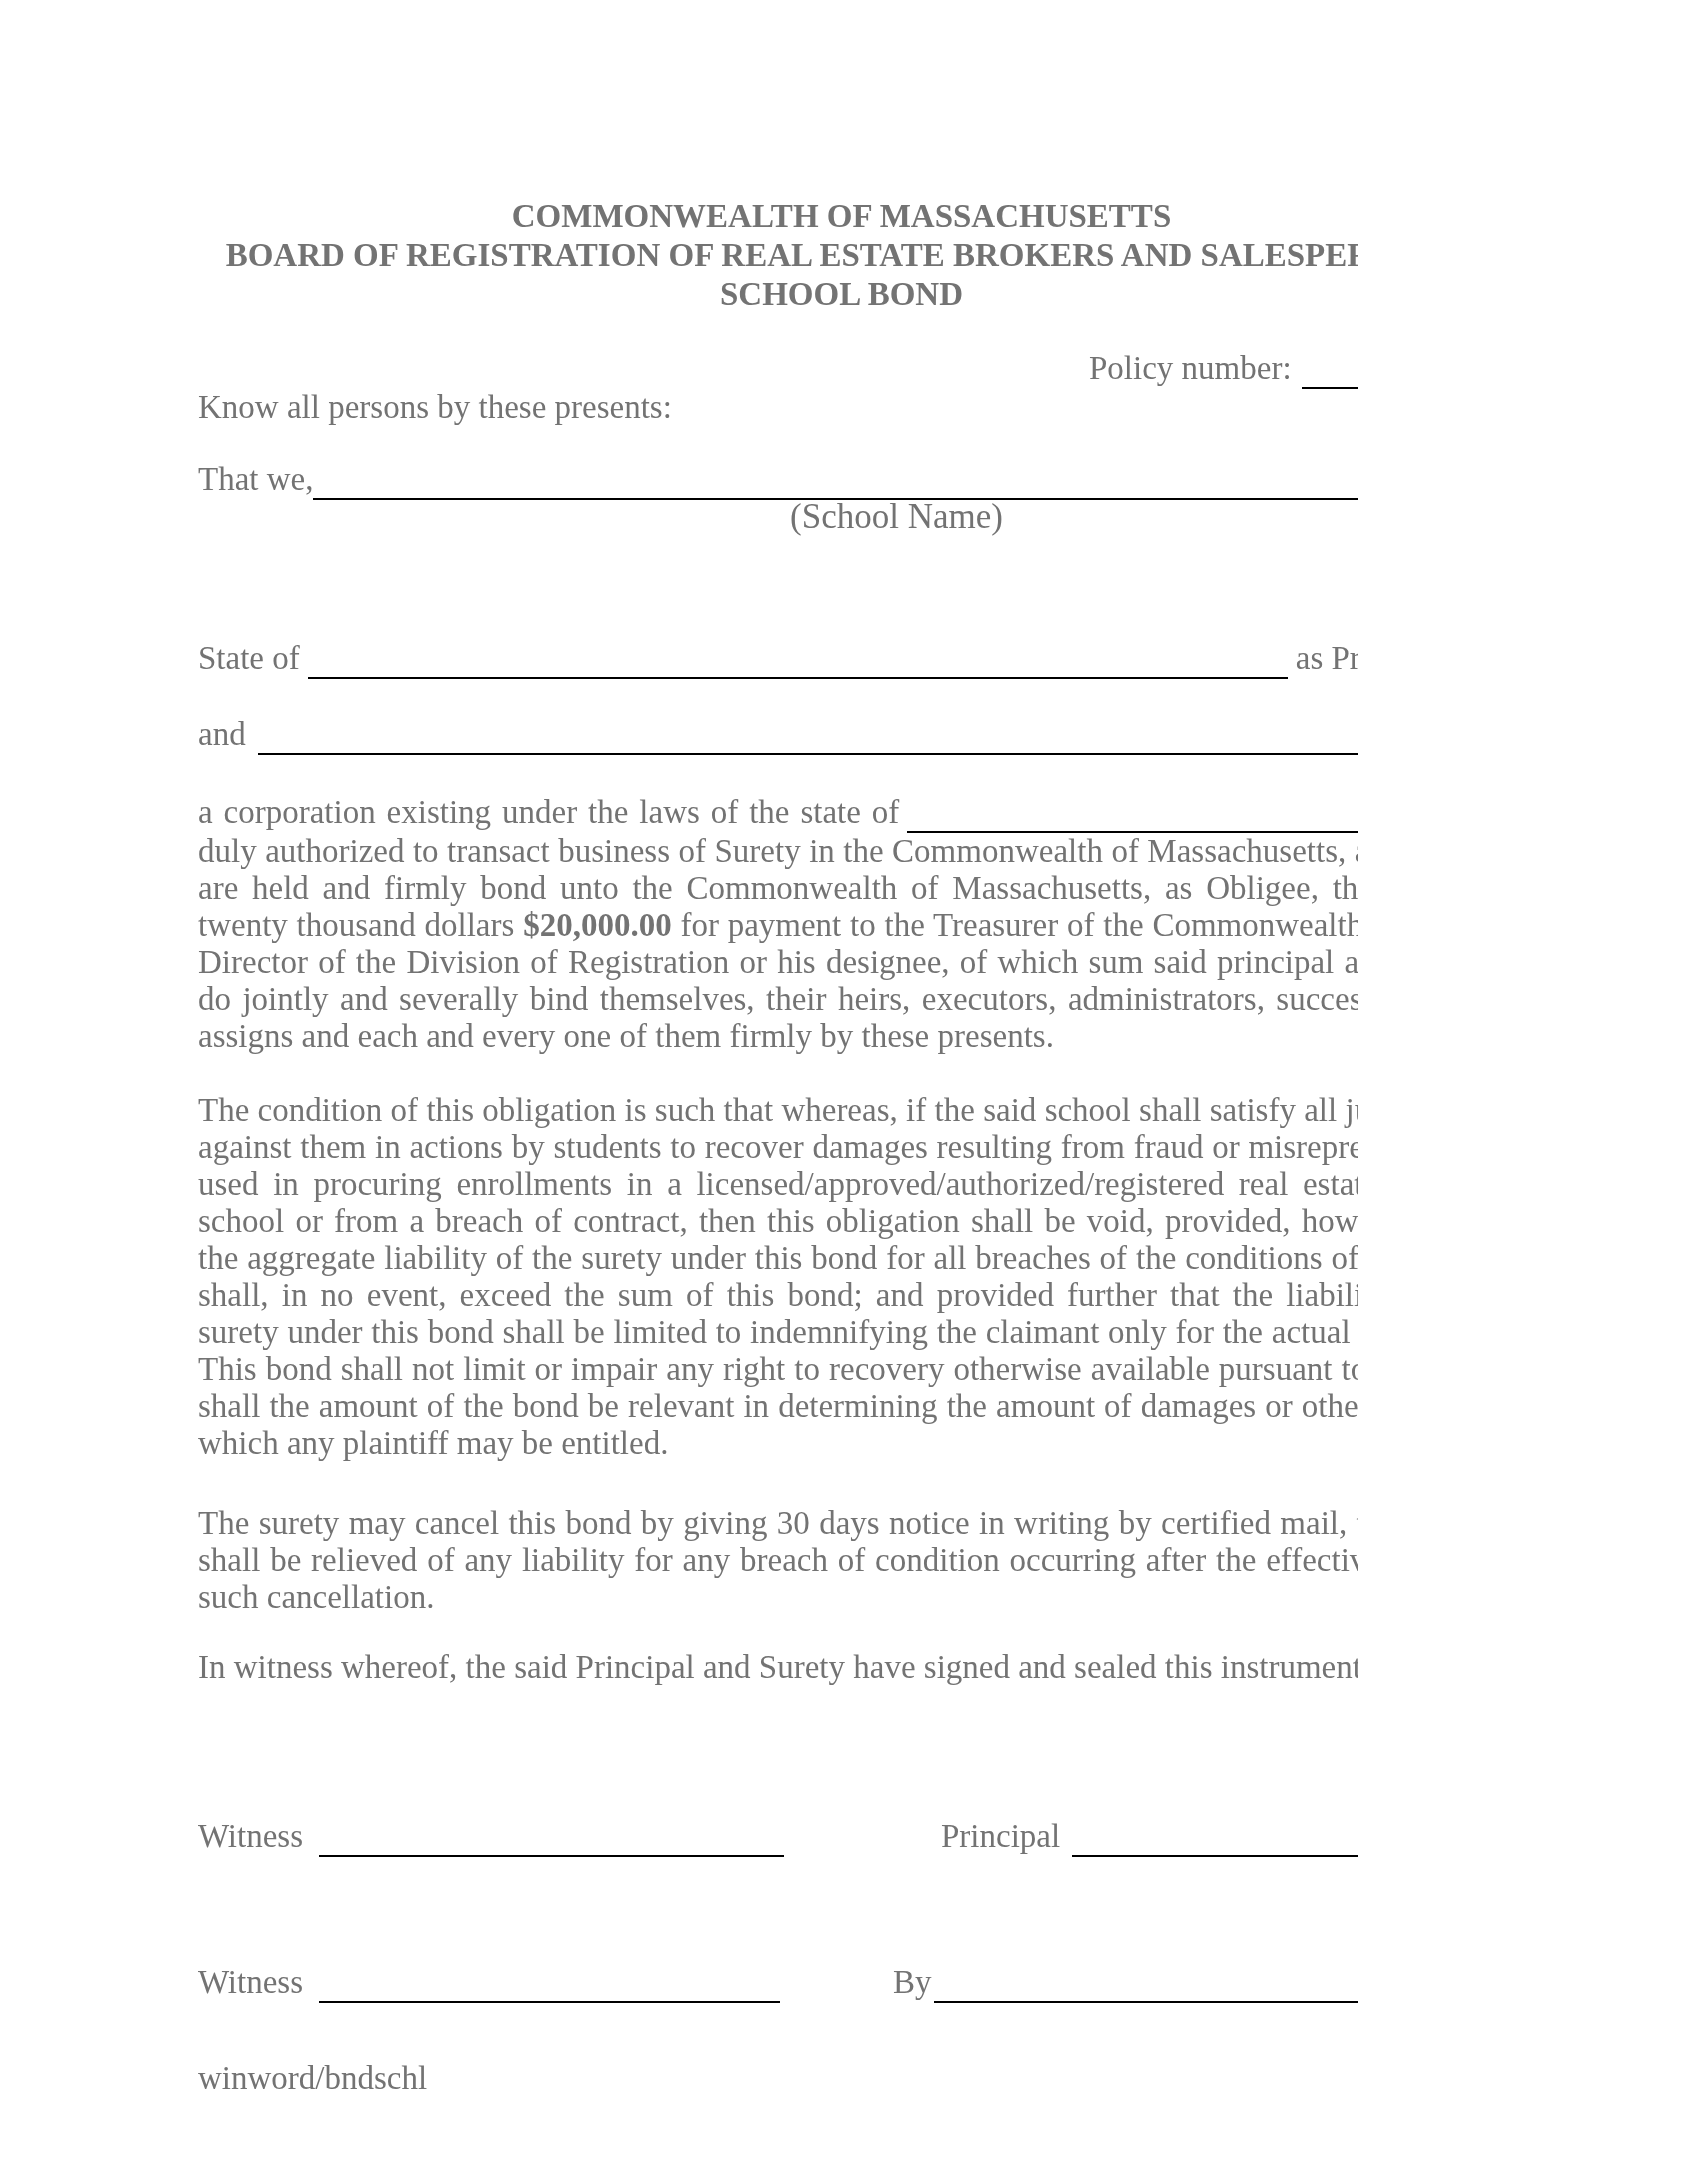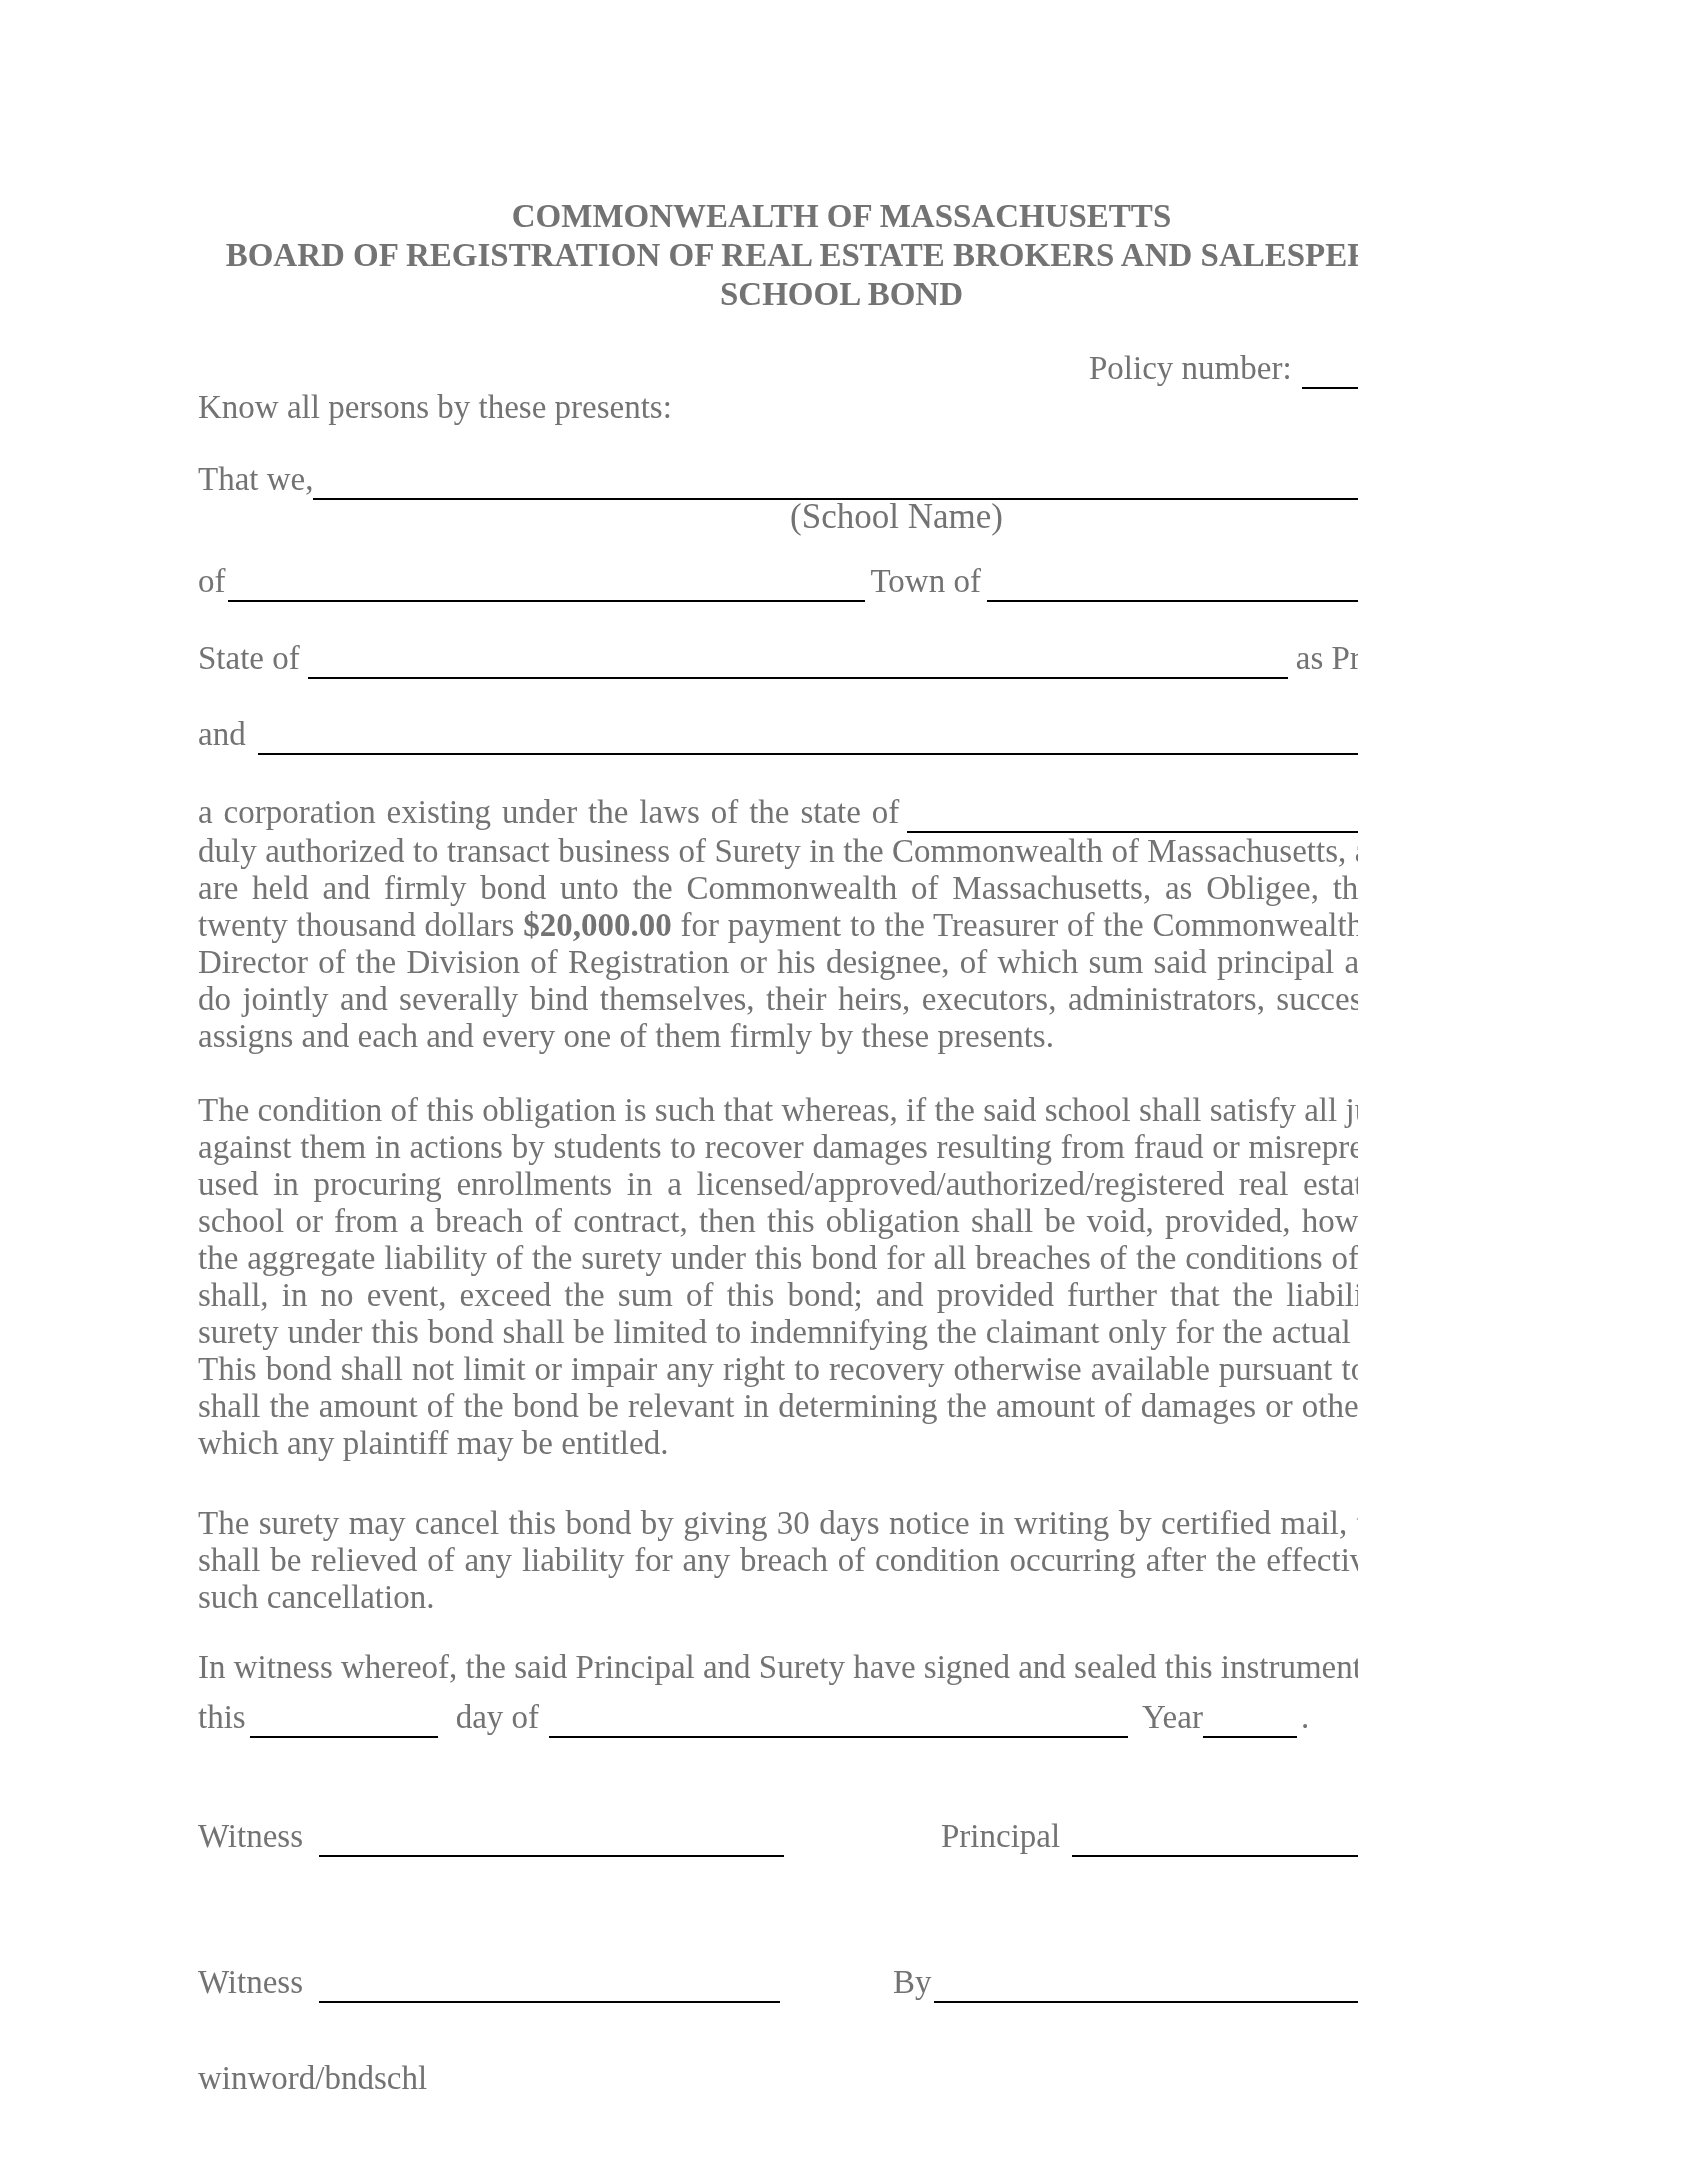--- a/index.html
+++ b/index.html
@@ -40,23 +40,20 @@
   </div>
 
   <div class="t" style="left:198px;top:459px;">
     <span>That we,</span><span class="blank" style="width:1170px;"></span>
   </div>
 
   <div class="cap" style="left:310px;top:500px;width:1173px;">
     <span>(School Name)</span>
   </div>
 
-  <div class="t" style="left:198px;top:561px;">
-    <span>of</span><span class="blank" style="width:637px;margin-left:2px;"></span><span style="margin-left:6px;">Town of</span><span class="blank" style="width:493px;margin-left:6px;"></span>
-  </div>
 
   <div class="t" style="left:198px;top:638px;">
     <span>State of</span><span class="blank" style="width:980px;margin-left:8px;"></span><span style="margin-left:8px;">as Principal,</span>
   </div>
 
   <div class="t" style="left:198px;top:714px;">
     <span>and</span><span class="blank" style="width:1220px;margin-left:12px;"></span>
   </div>
 
   <div class="para" style="top:794px;">
@@ -68,23 +65,20 @@
   </div>
 
   <div class="para" style="top:1505px;">
     <span>The surety may cancel this bond by giving 30 days notice in writing by certified mail, thereafter shall be relieved of any liability for any breach of condition occurring after the effective date of such cancellation.</span>
   </div>
 
   <div class="t" style="left:198px;top:1647px;">
     <span>In witness whereof, the said Principal and Surety have signed and sealed this instrument</span>
   </div>
 
-  <div class="t" style="left:198px;top:1697px;">
-    <span>this</span><span class="blank" style="width:188px;margin-left:4px;"></span><span style="margin-left:18px;">day of</span><span class="blank" style="width:579px;margin-left:10px;"></span><span style="margin-left:14px;">Year</span><span class="blank" style="width:94px;"></span><span style="margin-left:4px;">.</span>
-  </div>
 
   <div class="t" style="left:198px;top:1816px;">
     <span>Witness</span><span class="blank" style="width:465px;margin-left:16px;"></span>
   </div>
   <div class="t" style="left:941px;top:1816px;">
     <span>Principal</span><span class="blank" style="width:450px;margin-left:12px;"></span>
   </div>
 
   <div class="t" style="left:198px;top:1962px;">
     <span>Witness</span><span class="blank" style="width:461px;margin-left:16px;"></span>

